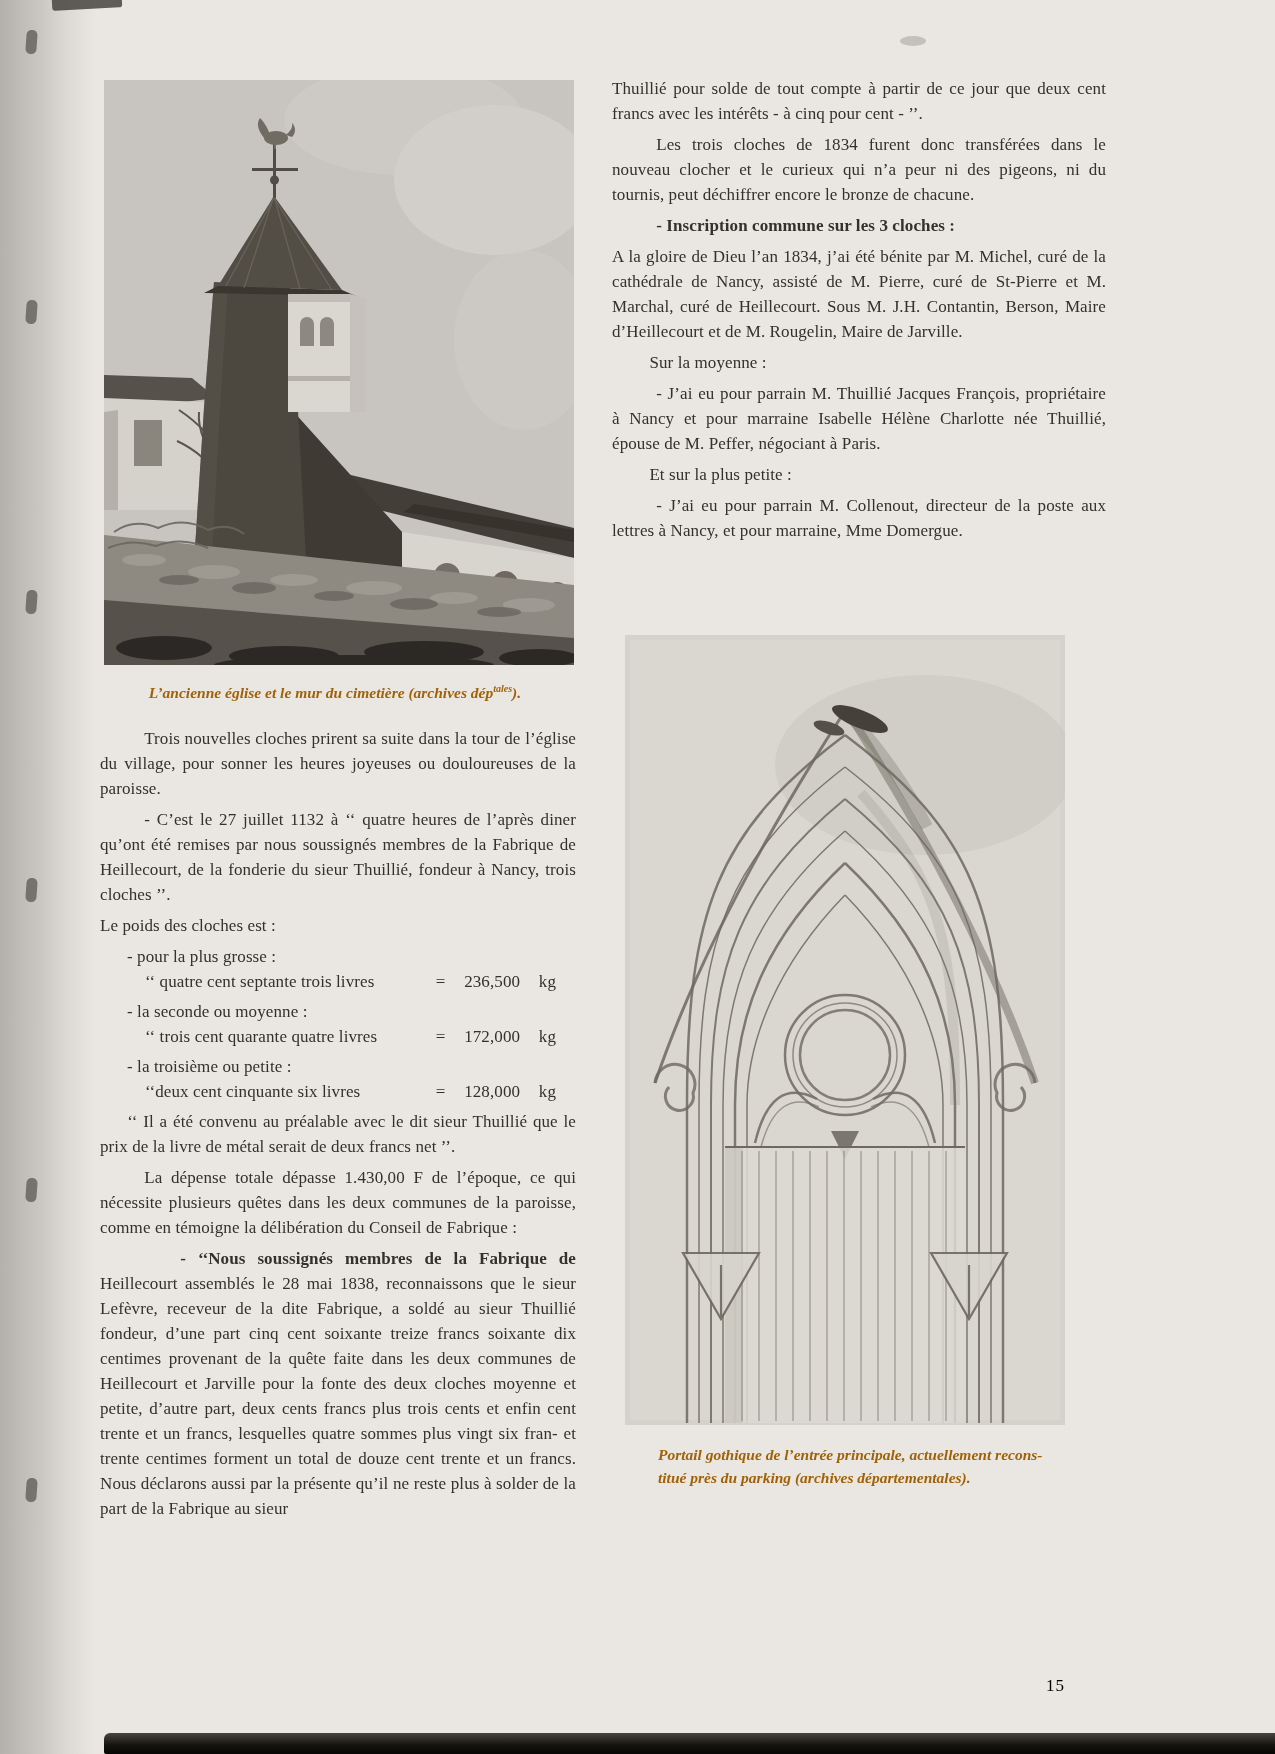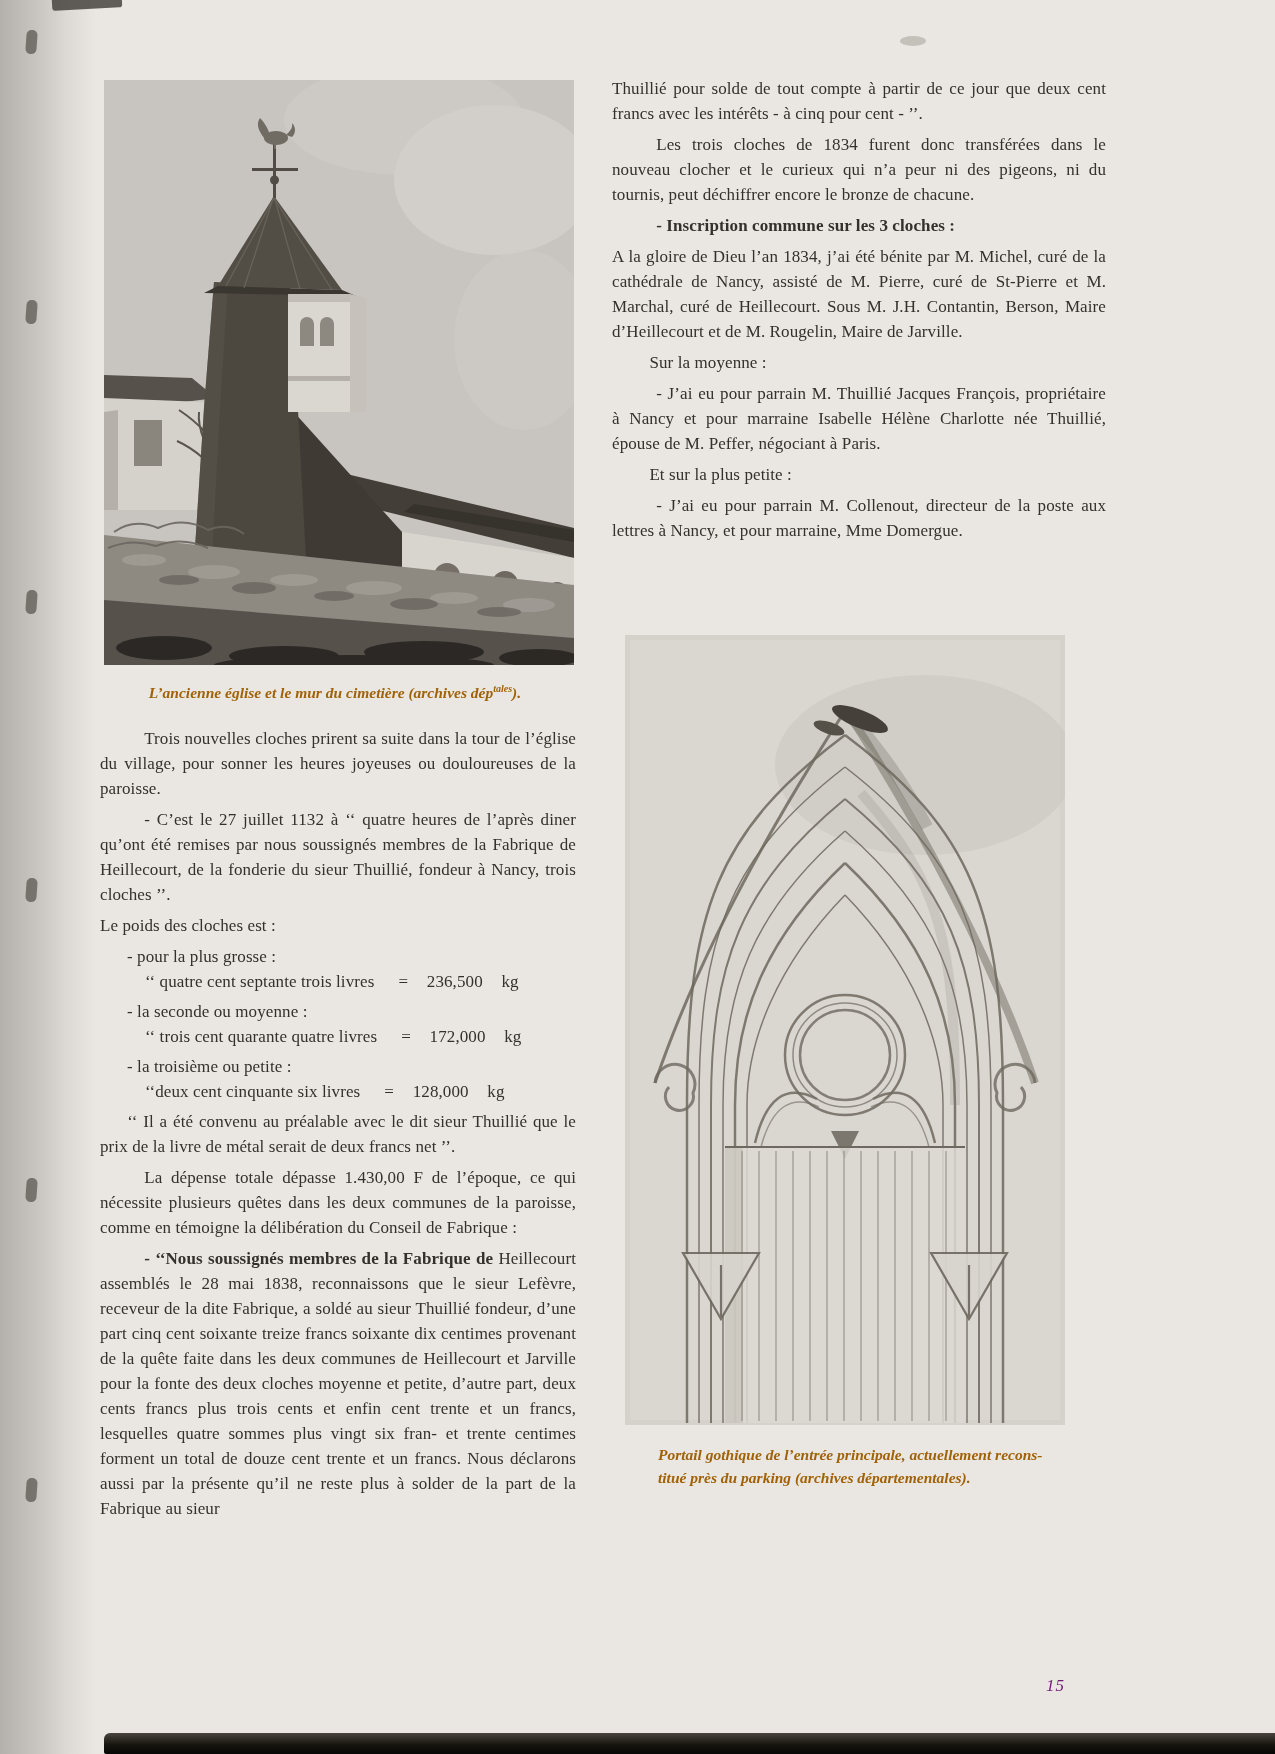--- a/index.html
+++ b/index.html
@@ -32,48 +32,48 @@
   }
 
   
   .col-left  { position:absolute; left:100px; top:80px;  width:476px; }
   .col-right { position:absolute; left:612px; top:60px;  width:494px; }
 
   .body-text { font-size:17px; line-height:25px; text-align:justify; letter-spacing:.1px;margin-top:16px; }
   .body-text p { margin:0 0 6px 0; }
   p.ind  { text-indent:2.6em; }
   p.ind2 { text-indent:1.6em; }
-  .bold { font-weight:bold; }
+  .bold { font-weight:bold;margin-left:36px; }
   .subhead { text-indent:2.2em; margin:4px 0 6px 0; }
 
   
   .w-item { margin:2px 0 5px 0; }
   .w-label { padding-left:27px; }
-  .w-line { display:flex; justify-content:flex-start; padding-left:45px; padding-right:20px;gap:24px; }
+  .w-line { display:flex; justify-content:space-between; padding-left:45px; padding-right:20px;gap:24px; }
   .w-value { white-space:pre; word-spacing:5px; }
 
   
   figure { display:block; }
   .church-fig { width:470px; height:585px; margin-left:4px; }
   .portal-fig { width:440px; height:790px; margin:92px 0 0 13px; }
   svg { display:block; }
 
   .caption {
     font-style:italic; font-weight:bold; font-size:15.5px; line-height:23px; color:#a16207;
   }
   .caption sup { font-size:10px; }
   .cap-church { text-align:center; margin-top:12px; width:470px; }
   .cap-portal { margin-top:18px; padding-left:46px; width:448px; }
   .cap-portal span { display:block; }
 
   .left-text { margin-top:22px; }
 
   .page-number {
     position:absolute; left:1046px; top:1676px;
-    font-size:17px; letter-spacing:1px; color:#701a75;font-style:italic;
+    font-size:17px; letter-spacing:1px; color:#000000;
   }
 </style>
 </head>
 <body>
 
 <div class="page">
 
   <div class="gutter"></div>
   <div class="corner-smudge"></div>
   <div class="binding-mark" style="top:30px"></div>

